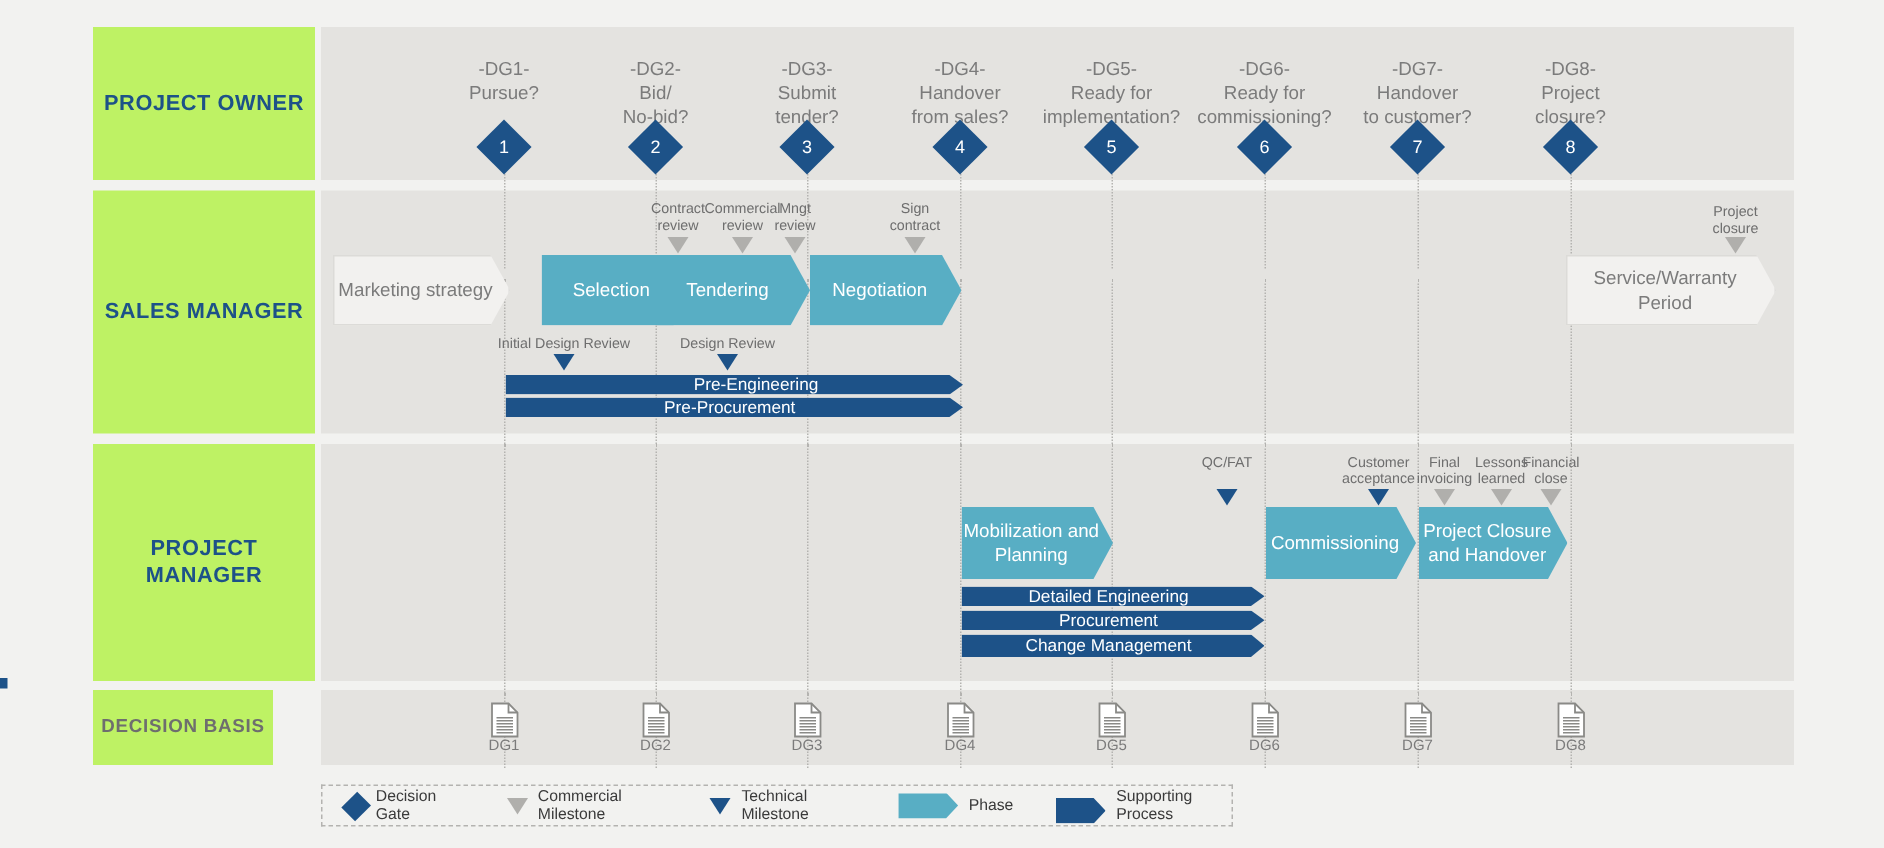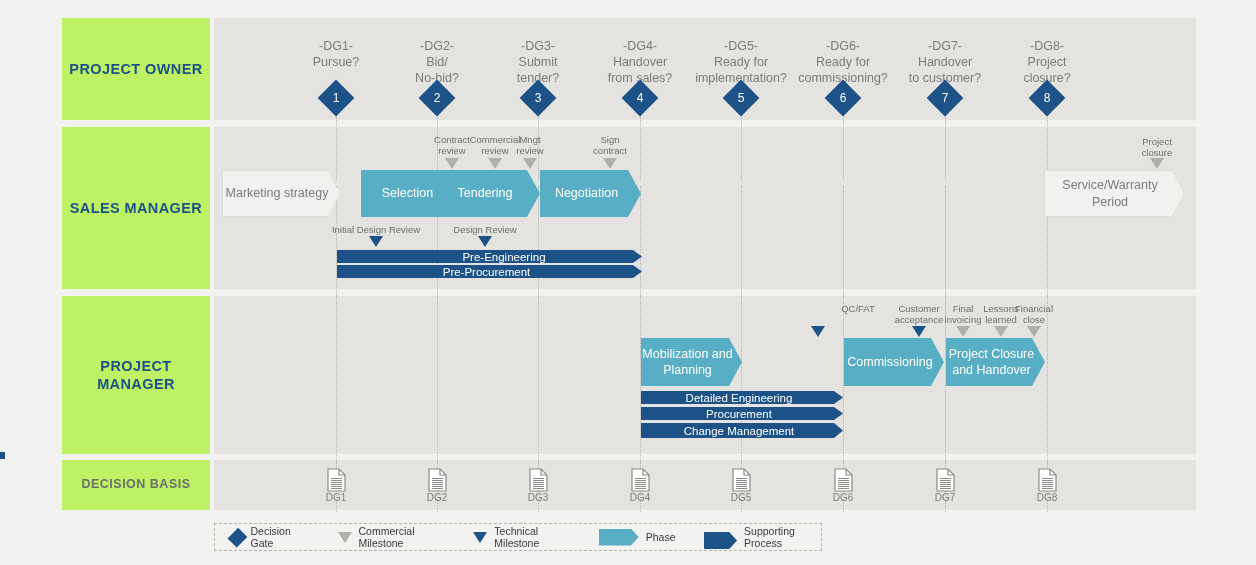--- a/index.html
+++ b/index.html
@@ -174,21 +174,21 @@
 OWNER</span>
   </div>
   <div class="abs lane-label" style="left:62px;  top:127px; width:148px; height:162px;">
     <span class="txt-sales">SALES
 MANAGER</span>
   </div>
   <div class="abs lane-label" style="left:62px;  top:296px; width:148px; height:158px;">
     <span class="txt-pm">PROJECT
 MANAGER</span>
   </div>
-  <div class="abs lane-label" style="left:62px;  top:460px; width:148px; height:50px;">
+  <div class="abs lane-label" style="left:62px;  top:460px; width:120px; height:50px;">
     <span class="txt-basis">DECISION BASIS</span>
   </div>
 
   <div class="abs lane-body" style="left:214px; top:18px;  width:982px; height:102px;"></div>
   <div class="abs lane-body" style="left:214px; top:127px; width:982px; height:162px;"></div>
   <div class="abs lane-body" style="left:214px; top:296px; width:982px; height:158px;"></div>
   <div class="abs lane-body" style="left:214px; top:460px; width:982px; height:50px;"></div>
 
   <div class="abs" id="layer-guides" style="left:0;top:0;width:1256px;height:565px;">
       <div class="abs gate-guide" style="left:336px; top:110px; height:69px;"></div>
@@ -308,21 +308,21 @@
       <div class="abs tri technical" style="left:478px; top:236px;"></div>
       <div class="abs support" style="left:337px; top:250px; width:305px; height:13px;padding-left:35px;">Pre-Engineering</div>
       <div class="abs support" style="left:337px; top:265px; width:305px; height:13px;">Pre-Procurement</div>
     </div>
   <div class="abs" id="layer-pm" style="left:0;top:0;width:1256px;height:565px;">
       <div class="abs phase" style="left:641px; top:338px; width:101px; height:48px;">Mobilization and
 Planning</div>
       <div class="abs phase" style="left:844px; top:338px; width:100px; height:48px;">Commissioning</div>
       <div class="abs phase" style="left:946px; top:338px; width:99px; height:48px;">Project Closure
 and Handover</div>
-      <div class="abs ms-label" style="left:818px; top:303px; width:80px;">QC/FAT</div>
+      <div class="abs ms-label" style="left:778px; top:303px; width:80px;">QC/FAT</div>
       <div class="abs tri technical" style="left:811px; top:326px;"></div>
       <div class="abs ms-label" style="left:879px; top:303px; width:80px;">Customer
 acceptance</div>
       <div class="abs tri technical" style="left:912px; top:326px;"></div>
       <div class="abs ms-label" style="left:923px; top:303px; width:80px;">Final
 invoicing</div>
       <div class="abs tri commercial" style="left:956px; top:326px;"></div>
       <div class="abs ms-label" style="left:961px; top:303px; width:80px;">Lessons
 learned</div>
       <div class="abs tri commercial" style="left:994px; top:326px;"></div>

